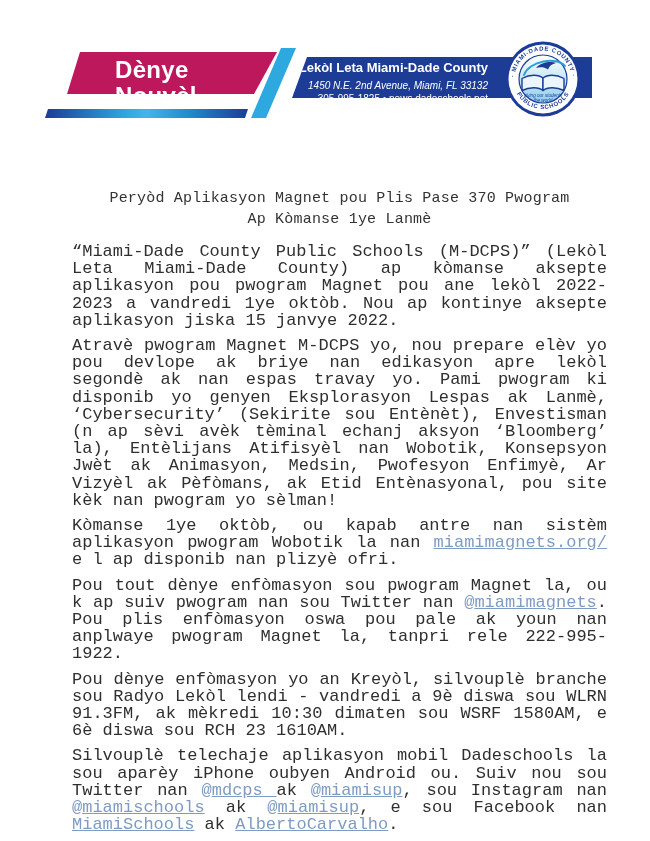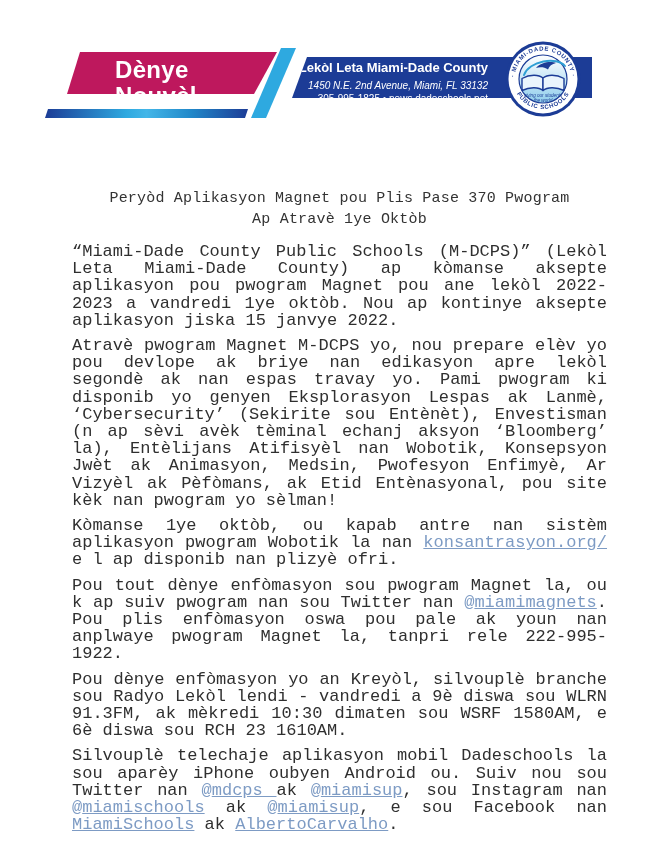--- a/index.html
+++ b/index.html
@@ -93,28 +93,28 @@
       <path d="M19 34 C24 20 52 15 60 25" fill="none" stroke="#2e9fd4" stroke-width="2" stroke-linecap="round"></path>
       <path d="M31 27 C36 21 46 20 51 22 C47 23 44 25 43 28.5 C39 25.5 34 26 31 27 Z" fill="#1c3c96"></path>
       <path d="M17 37.5 C25 33 34 33.5 38 37 L38 49.5 C34 46 25 45.5 17 49.5 Z" fill="#eaf5fc" stroke="#1c3c96" stroke-width="1.4" stroke-linejoin="round"></path>
       <path d="M59 37.5 C51 33 42 33.5 38 37 L38 49.5 C42 46 51 45.5 59 49.5 Z" fill="#eaf5fc" stroke="#1c3c96" stroke-width="1.4" stroke-linejoin="round"></path>
       <text class="motto" x="38" y="55.5" text-anchor="middle">giving our students</text>
       <text class="motto" x="38" y="60.8" text-anchor="middle">the world</text>
     </svg>
   </div>
 
   <div class="doc">
-    <h1 class="doc-title"><span>Peryòd Aplikasyon Magnet pou Plis Pase 370 Pwogram</span><br><span>Ap Atravè 1ye Oktòb</span></h1>
+    <h1 class="doc-title"><span>Peryòd Aplikasyon Magnet pou Plis Pase 370 Pwogram</span><br><span>Ap Kòmanse 1ye Lanmè</span></h1>
 
     <p>“Miami-Dade County Public Schools (M-DCPS)” (Lekòl Leta Miami-Dade County) ap kòmanse aksepte aplikasyon pou pwogram Magnet pou ane lekòl 2022-2023 a vandredi 1ye oktòb. Nou ap kontinye aksepte aplikasyon jiska 15 janvye 2022.</p>
 
 
     <p>Atravè pwogram Magnet M-DCPS yo, nou prepare elèv yo pou devlope ak briye nan edikasyon apre lekòl segondè ak nan espas travay yo. Pami pwogram ki disponib yo genyen Eksplorasyon Lespas ak Lanmè, ‘Cybersecurity’ (Sekirite sou Entènèt), Envestisman (n ap sèvi avèk tèminal echanj aksyon ‘Bloomberg’ la), Entèlijans Atifisyèl nan Wobotik, Konsepsyon Jwèt ak Animasyon, Medsin, Pwofesyon Enfimyè, Ar Vizyèl ak Pèfòmans, ak Etid Entènasyonal, pou site kèk nan pwogram yo sèlman!</p>
 
-    <p><span>Kòmanse 1ye oktòb, ou kapab antre nan sistèm aplikasyon pwogram Wobotik la nan </span><a class="lnk plain">konsantrasyon.org/</a><span> e l ap disponib nan plizyè ofri.</span></p>
+    <p><span>Kòmanse 1ye oktòb, ou kapab antre nan sistèm aplikasyon pwogram Wobotik la nan </span><a class="lnk plain">miamimagnets.org/</a><span> e l ap disponib nan plizyè ofri.</span></p>
 
     <p><span>Pou tout dènye enfòmasyon sou pwogram Magnet la, ou k ap suiv pwogram nan sou Twitter nan </span><a class="lnk"><span class="at">@</span><span class="u">miamimagnets</span></a><span>. Pou plis enfòmasyon oswa pou pale ak youn nan anplwaye pwogram Magnet la, tanpri rele 222-995-1922.</span></p>
 
     <p>Pou dènye enfòmasyon yo an Kreyòl, silvouplè branche sou Radyo Lekòl lendi - vandredi a 9è diswa sou WLRN 91.3FM, ak mèkredi 10:30 dimaten sou WSRF 1580AM, e 6è diswa sou RCH 23 1610AM.</p>
 
     <p><span>Silvouplè telechaje aplikasyon mobil Dadeschools la sou aparèy iPhone oubyen Android ou. Suiv nou sou Twitter nan </span><a class="lnk"><span class="at">@</span><span class="u">mdcps </span></a><span>ak </span><a class="lnk"><span class="at">@</span><span class="u">miamisup</span></a><span>, sou Instagram nan </span><a class="lnk"><span class="at">@</span><span class="u">miamischools</span></a><span> ak </span><a class="lnk"><span class="at">@</span><span class="u">miamisup</span></a><span>, e sou Facebook nan </span><a class="lnk plain">MiamiSchools</a><span> ak </span><a class="lnk plain">AlbertoCarvalho</a><span>.</span></p>
 
     <div class="end-mark"># # #</div>
     <div class="reference">21-DGD/039/HD/RD/CM</div>
   </div>

